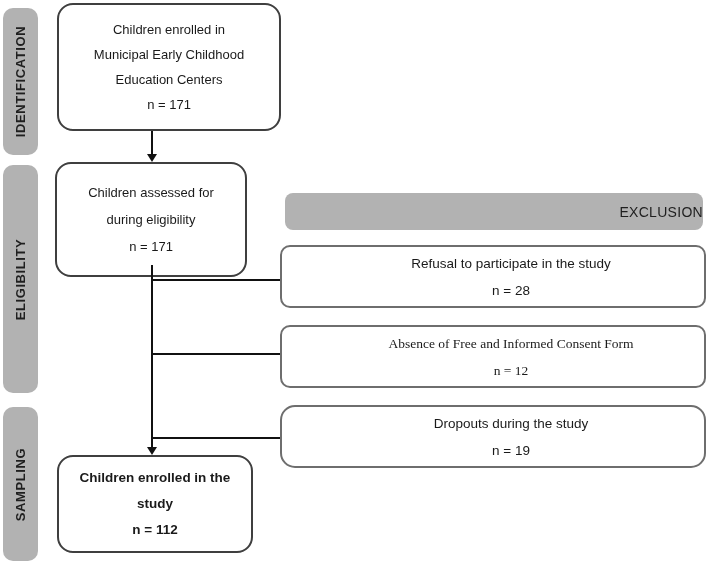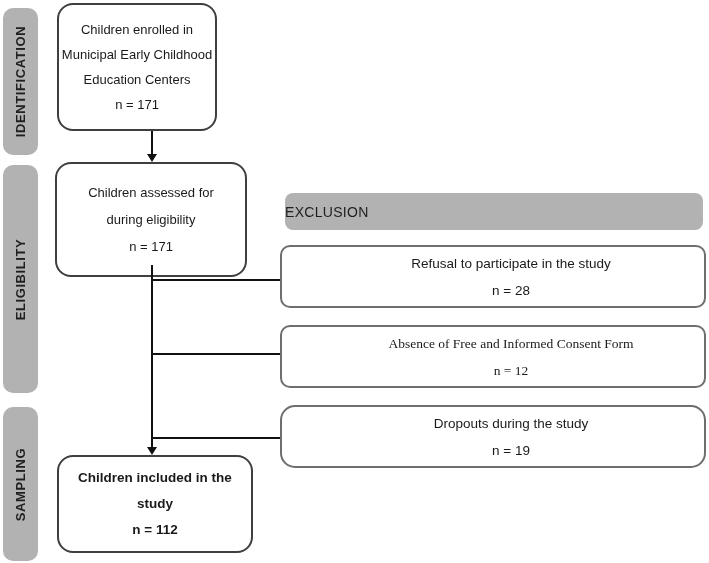--- a/index.html
+++ b/index.html
@@ -47,34 +47,34 @@
     align-items: center;
     justify-content: center;
     text-align: center;
   }
   .main-box {
     border: 2px solid #3f3f3f;
     border-radius: 16px;
     font-size: 13px;
     line-height: 25px;
   }
-  .box-enrolled { left: 57px; top: 3px;   width: 160px; height: 128px; }
+  .box-enrolled { left: 57px; top: 3px;   width: 224px; height: 128px; }
   .box-assessed { left: 55px; top: 162px; width: 192px; height: 115px; line-height: 27px; }
   .box-included { left: 57px; top: 455px; width: 196px; height: 98px;  line-height: 26px; font-weight: 700; font-size: 13.5px; }
 
   
   .exclusion-header {
     position: absolute;
     left: 285px; top: 193px;
     width: 418px; height: 37px;
     background: #b2b2b2;
     border-radius: 8px;
     display: flex;
     align-items: center;
-    justify-content: flex-start;
+    justify-content: flex-end;
     font-size: 14px;
     color: #1f1f1f;
     letter-spacing: 0.3px;
   }
   .exclusion-box {
     left: 280px;
     width: 426px;
     height: 63px;
     border: 2px solid #6e6e6e;
     border-radius: 10px;
@@ -131,21 +131,21 @@
     <div>n = 171</div>
   </div>
 
   <div class="box main-box box-assessed">
     <div>Children assessed for</div>
     <div>during eligibility</div>
     <div>n = 171</div>
   </div>
 
   <div class="box main-box box-included">
-    <div>Children included in the</div>
+    <div>Children enrolled in the</div>
     <div>study</div>
     <div>n = 112</div>
   </div>
 
   <div class="exclusion-header">
     <span>EXCLUSION</span>
   </div>
 
   <div class="box exclusion-box excl-1">
     <div>Refusal to participate in the study</div>

